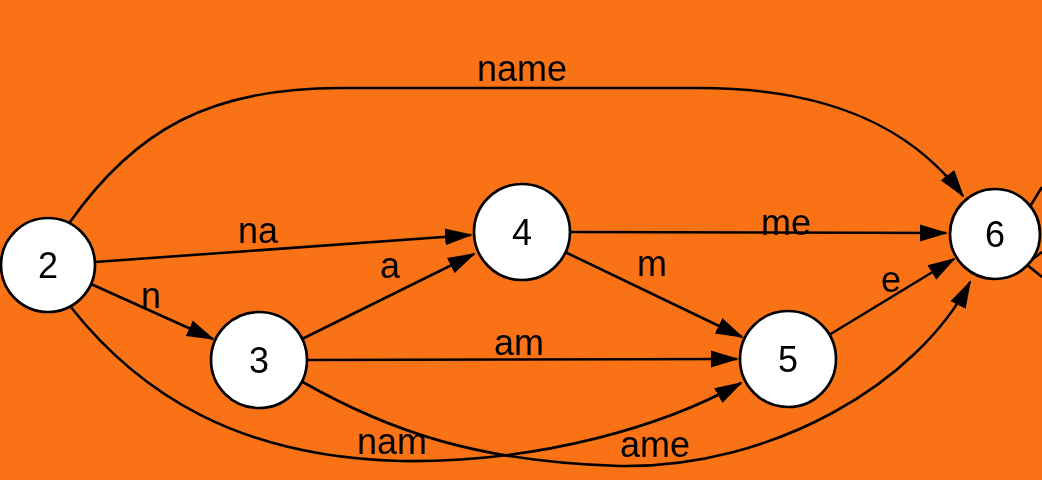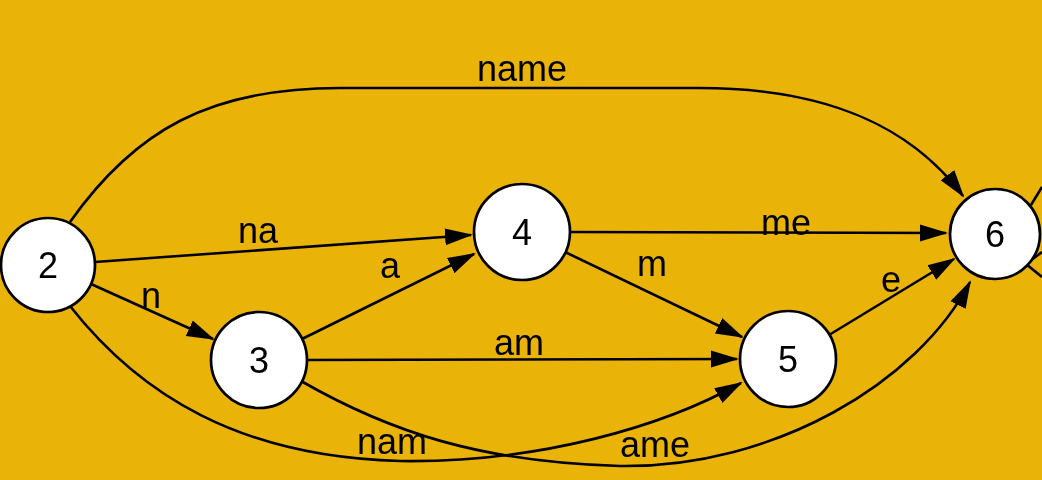--- a/index.html
+++ b/index.html
@@ -4,21 +4,21 @@
 <style>
   html, body {
     margin: 0;
     padding: 0;
     background: #ffffff;
   }
   .canvas {
     position: relative;
     width: 1042px;
     height: 480px;
-    background: #eab308;
+    background: #f97316;
     overflow: hidden;
     font-family: "Liberation Sans", sans-serif;
   }
   svg { display: block; }
   .node-circle {
     fill: #ffffff;
     stroke: #000000;
     stroke-width: 2.7;
   }
   .node-label {

